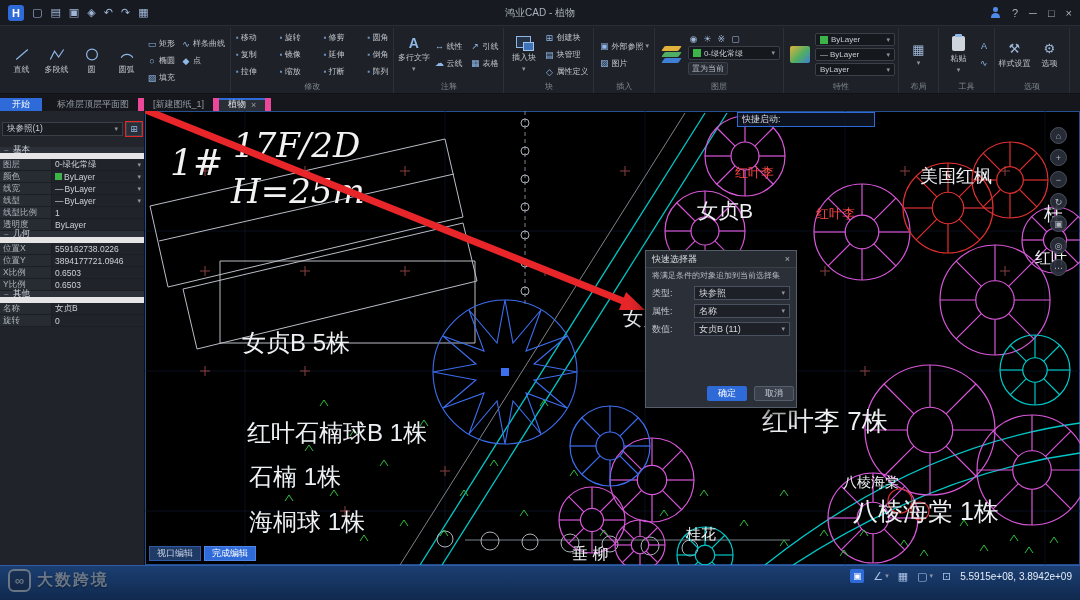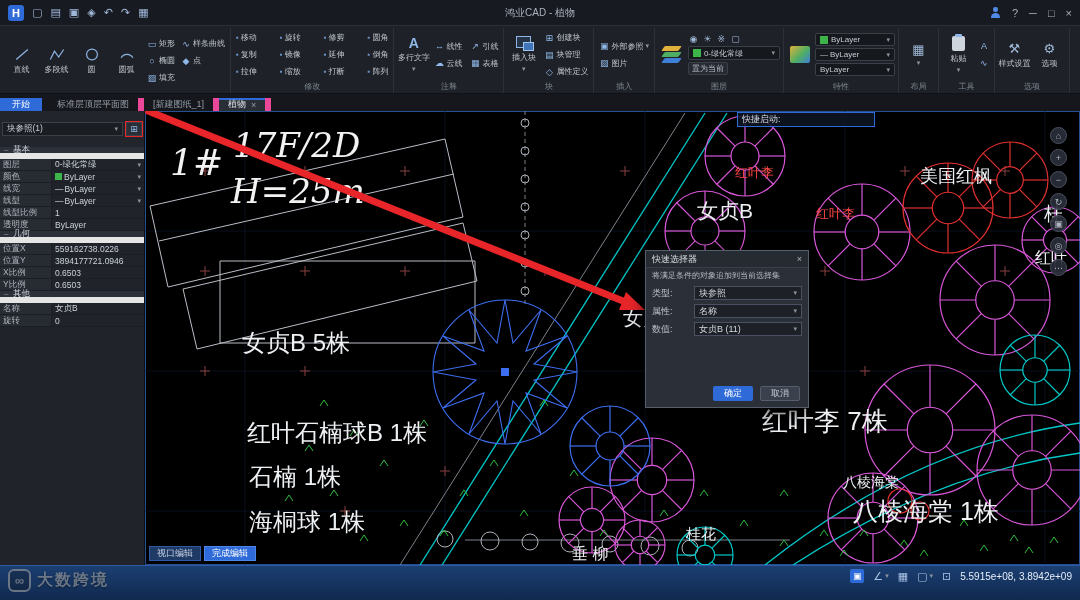--- a/index.html
+++ b/index.html
@@ -93,32 +93,32 @@
 .arrow{stroke:var(--arrow_red);stroke-width:7;stroke-linecap:round}
 .arrowhead{fill:var(--arrow_red)}
 .quicklaunch{position:absolute;left:592px;top:1px;width:138px;height:15px;border:1px solid var(--accent);background:rgba(15,22,35,.85);display:flex;align-items:center;padding:0 4px;font-size:9px;color:#d5dae0;gap:4px}
 .ql-input{flex:1;height:9px}
 .viewtools{position:absolute;right:13px;top:16px;display:flex;flex-direction:column;gap:5px}
 .vt{width:17px;height:17px;border-radius:50%;background:rgba(40,46,56,.92);border:1px solid #4a5160;color:#aeb5be;font-size:9px;display:flex;align-items:center;justify-content:center}
 .vpbtns{position:absolute;left:4px;bottom:4px;display:flex;gap:3px}
 .vpb{height:15px;padding:0 7px;display:flex;align-items:center;font-size:9px;border:1px solid #2f5aa8;background:#203a66;color:#c6d2e4}
 .vpb.done{background:var(--accent);color:#fff;border-color:#4f85e8}
 
-.qdialog{position:absolute;left:500px;top:139px;width:164px;height:158px;background:#2b2f37;border:1px solid #565e6c;box-shadow:0 5px 16px rgba(0,0,0,.65);display:flex;flex-direction:column;font-size:9px}
+.qdialog{position:absolute;left:500px;top:139px;width:152px;height:158px;background:#2b2f37;border:1px solid #565e6c;box-shadow:0 5px 16px rgba(0,0,0,.65);display:flex;flex-direction:column;font-size:9px}
 .qd-title{height:17px;display:flex;align-items:center;padding:0 6px;color:#d8dde3;background:#262a31;border-bottom:1px solid #3a3f48;flex:0 0 auto}
 .qd-close{margin-left:auto;color:#aab2bc}
 .qd-tabs{display:flex;gap:3px;padding:3px 6px 2px}
 .qd-tab{width:44px;height:14px;display:flex;align-items:center;justify-content:center;background:#343a44;color:#c0c6ce;border-radius:2px}
 .qd-tab.active{background:#3d495e;color:#fff;box-shadow:inset 0 -2px 0 var(--accent)}
 .qd-desc{padding:2px 6px 3px;color:#b6bdc6;font-size:8px;white-space:nowrap;overflow:hidden}
 .qd-row{display:flex;align-items:center;padding:2px 6px;gap:4px}
 .qd-lab{width:38px;color:#c0c6ce;flex:0 0 auto}
 .qd-select{flex:1;height:14px;background:#1d2026;border:1px solid #4a5160;display:flex;align-items:center;padding:0 4px;color:#d5dae0;gap:3px}
 .qd-select .caret{margin-left:auto}
-.qd-buttons{margin-top:auto;display:flex;justify-content:flex-end;gap:7px;padding:4px 8px 6px}
+.qd-buttons{margin-top:auto;display:flex;justify-content:flex-end;gap:7px;padding:4px 2px 6px}
 .qd-btn{width:40px;height:15px;display:flex;align-items:center;justify-content:center;border-radius:2px}
 .qd-ok{background:var(--accent);color:#fff}
 .qd-cancel{background:#3a414d;border:1px solid #565e6c;color:#c6ccd4}
 
 .statusbar{height:35px;background:linear-gradient(#1b3f72,#10294e);position:relative;border-top:1px solid #2f5aa8;flex:0 0 auto}
 .sb-right{position:absolute;right:8px;top:3px;display:flex;align-items:center;gap:9px;color:#a9c0e2;font-size:11px}
 .sb-blue{width:14px;height:14px;background:var(--accent);border-radius:2px;color:#fff;display:flex;align-items:center;justify-content:center;font-size:9px}
 .sb-grp{display:flex;align-items:center;gap:2px}
 .sb-coords{color:#e6edf7;font-size:10px}
 .watermark{position:absolute;left:8px;top:3px;display:flex;align-items:center;gap:6px;opacity:.85}

